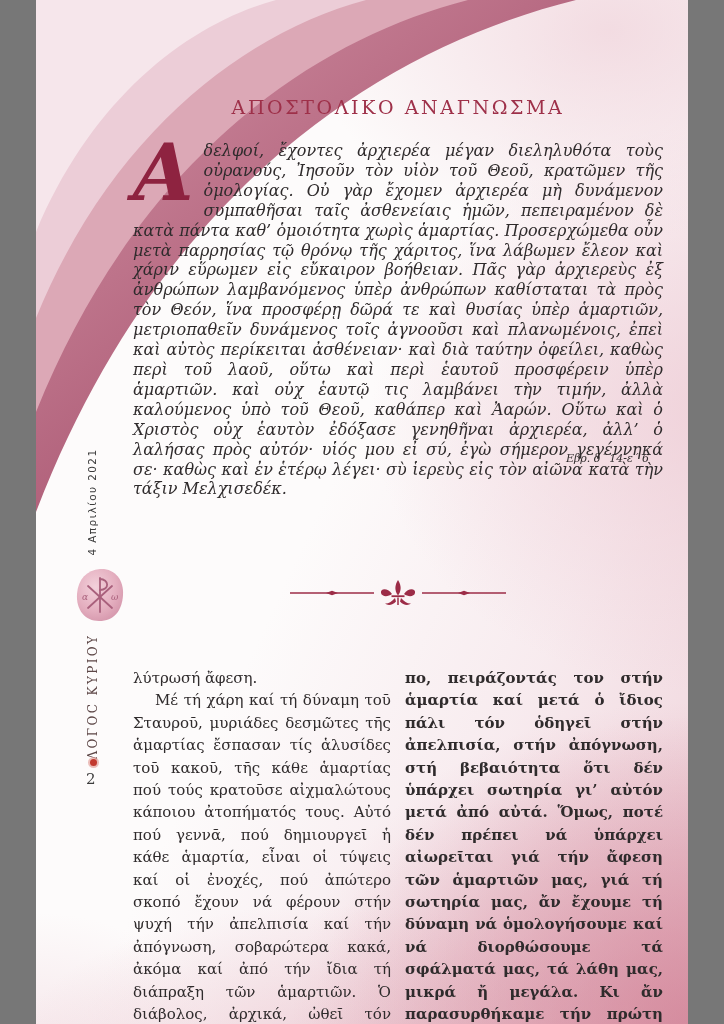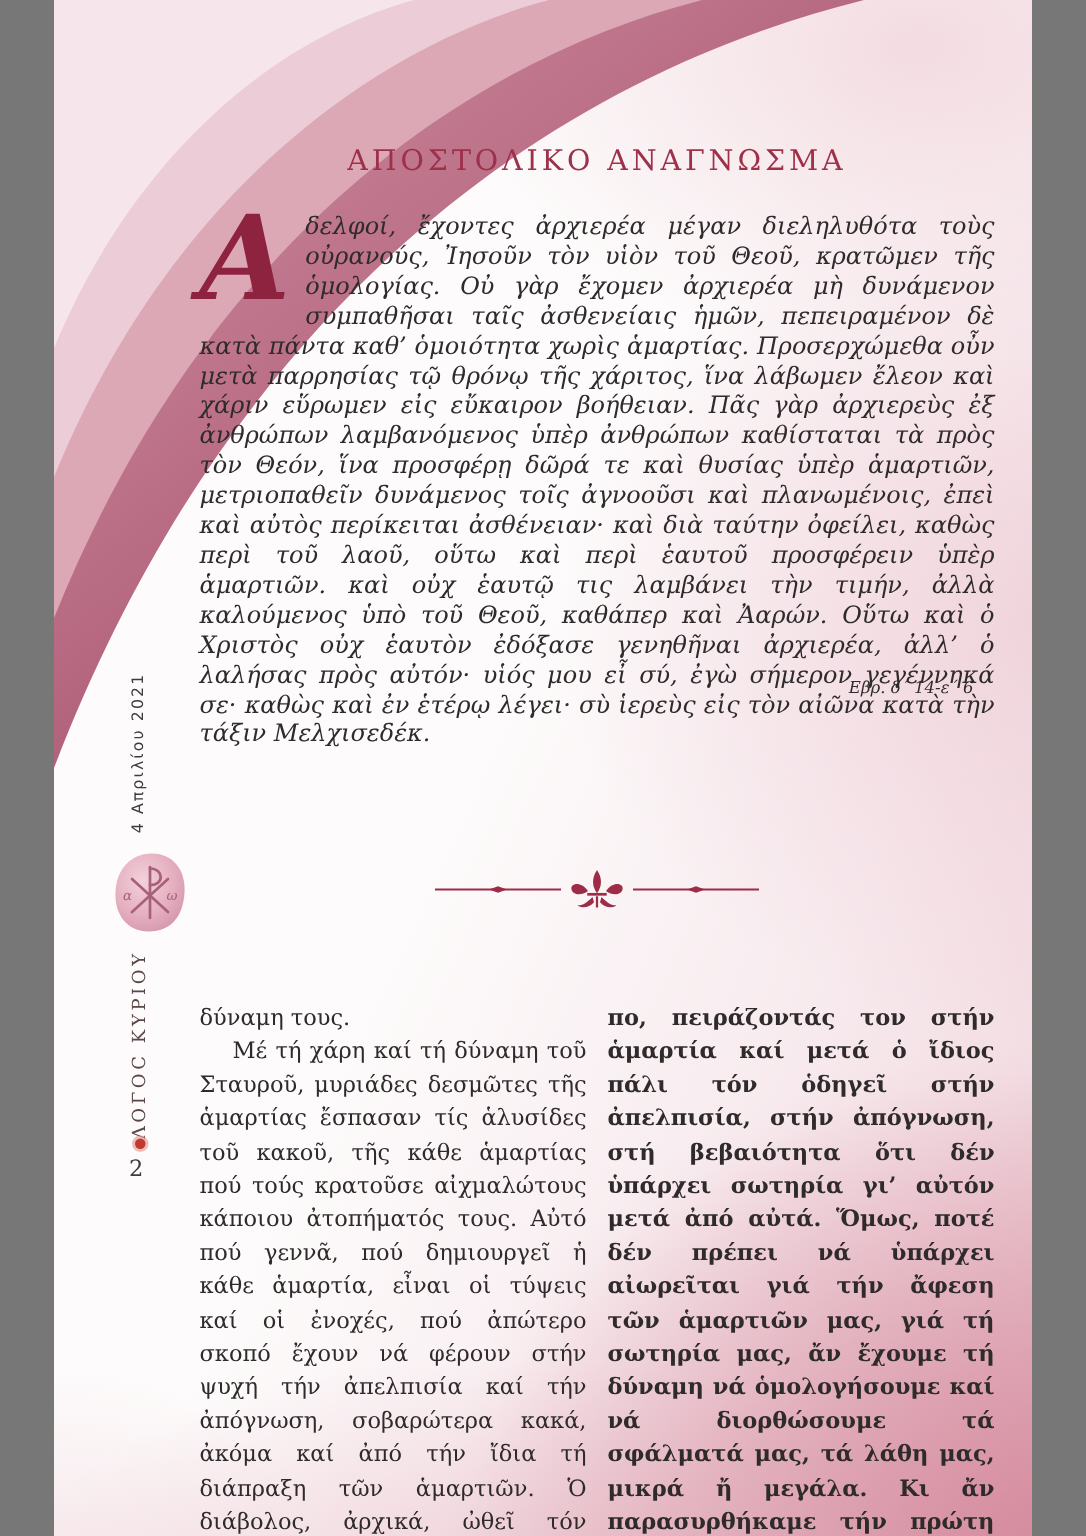--- a/index.html
+++ b/index.html
@@ -103,20 +103,20 @@
       <path d="M104,16 C99,9 92,11 93,15 C94,19 100,19 104,16 Z" stroke="none"></path>
       <path d="M116,16 C121,9 128,11 127,15 C126,19 120,19 116,16 Z" stroke="none"></path>
       <rect x="103.5" y="17.3" width="13" height="1.8" stroke="none"></rect>
       <path d="M107,20 C103,24 100,26 97,25.5 C100,28 105,27 108,23.5 Z" stroke="none"></path>
       <path d="M113,20 C117,24 120,26 123,25.5 C120,28 115,27 112,23.5 Z" stroke="none"></path>
       <line x1="110" y1="19.5" x2="110" y2="27" stroke-width="1.5"></line>
     </g>
   </svg>
 
   <div class="col col-left">
-    <p>δύναμη τους.</p>
+    <p>λύτρωσή ἄφεση.</p>
     <p class="indent">Μέ τή χάρη καί τή δύναμη τοῦ Σταυροῦ, μυριάδες δεσμῶτες τῆς ἁμαρτίας ἔσπασαν τίς ἁλυσίδες τοῦ κακοῦ, τῆς κάθε ἁμαρτίας πού τούς κρατοῦσε αἰχμαλώτους κάποιου ἀτοπήματός τους. Αὐτό πού γεννᾶ, πού δημιουργεῖ ἡ κάθε ἁμαρτία, εἶναι οἱ τύψεις καί οἱ ἐνοχές, πού ἀπώτερο σκοπό ἔχουν νά φέρουν στήν ψυχή τήν ἀπελπισία καί τήν ἀπόγνωση, σοβαρώτερα κακά, ἀκόμα καί ἀπό τήν ἴδια τή διάπραξη τῶν ἁμαρτιῶν. Ὁ διάβολος, ἀρχικά, ὠθεῖ τόν ἄνθρω-</p>
   </div>
   <div class="col col-right">
     <p>πο, πειράζοντάς τον στήν ἁμαρτία καί μετά ὁ ἴδιος πάλι τόν ὁδηγεῖ στήν ἀπελπισία, στήν ἀπόγνωση, στή βεβαιότητα ὅτι δέν ὑπάρχει σωτηρία γι’ αὐτόν μετά ἀπό αὐτά. Ὅμως, ποτέ δέν πρέπει νά ὑπάρχει αἰωρεῖται γιά τήν ἄφεση τῶν ἁμαρτιῶν μας, γιά τή σωτηρία μας, ἄν ἔχουμε τή δύναμη νά ὁμολογήσουμε καί νά διορθώσουμε τά σφάλματά μας, τά λάθη μας, μικρά ἤ μεγάλα. Κι ἄν παρασυρθήκαμε τήν πρώτη φορά καί πέσαμε στόν πειρασμό, ἄς μήν τόν ἀκούσουμε γιά δεύτερη φορά καί πέσουμε στήν</p>
   </div>
 
 </div>
 
 </body></html>

